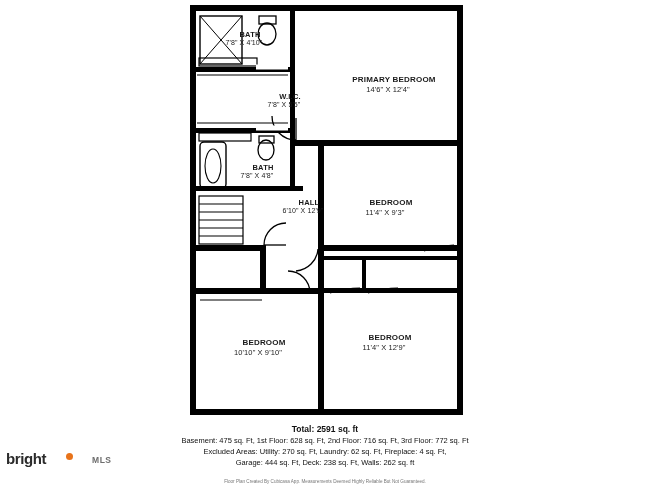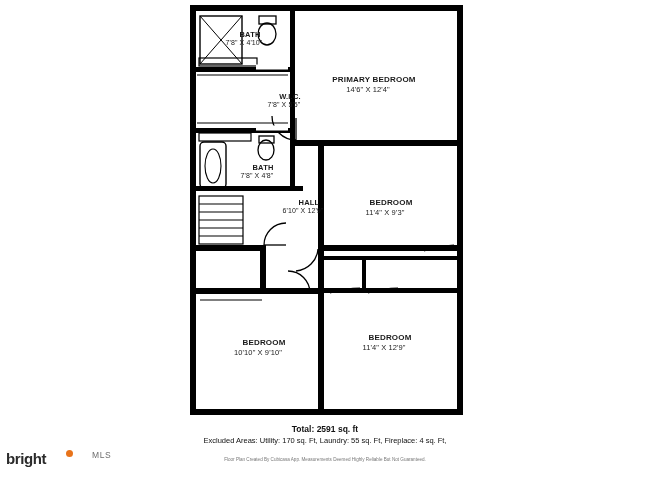--- a/index.html
+++ b/index.html
@@ -66,39 +66,40 @@
     font-size: 4.6px;
     color: #777;
   }
 
   
   .logo {
     position: absolute;
     left: 6px;
     top: 450px;
     display: flex;
+    align-items: center;
     gap: 19px;
   }
   .logo .word {
     font-size: 15px;
     font-weight: 700;
     color: #2b2b2b;
     letter-spacing: -0.4px;
   }
   .logo .dot {
     display: inline-block;
     width: 7px; height: 7px;
     border-radius: 50%;
     background: #e8731a;
     margin-left: 1px;
     margin-bottom: 5px;
   }
   .logo .mls {
     font-size: 8.5px;
-    font-weight: 400;
+    font-weight: 700;
     color: #6d6d6d;
     letter-spacing: 0.5px;
     margin-bottom: -2px;
   }
 </style>
 </head>
 <body>
 
 <svg id="floorplan" viewBox="0 0 650 488">
   <g>
@@ -203,21 +204,21 @@
 <div class="room-label small" style="left:257px; top:163px; transform:translate(-50%,0);">
   <span class="rname">BATH</span>
   <span class="rdim">7'8" X 4'8"</span>
 </div>
 
 <div class="room-label small" style="left:303px; top:198px; transform:translate(-50%,0);">
   <span class="rname">HALL</span>
   <span class="rdim">6'10" X 12'9"</span>
 </div>
 
-<div class="room-label big" style="left:368px; top:75px; transform:translate(-50%,0);">
+<div class="room-label big" style="left:388px; top:75px; transform:translate(-50%,0);">
   <span class="rname">PRIMARY BEDROOM</span>
   <span class="rdim">14'6" X 12'4"</span>
 </div>
 
 <div class="room-label big" style="left:385px; top:198px; transform:translate(-50%,0);">
   <span class="rname">BEDROOM</span>
   <span class="rdim">11'4" X 9'3"</span>
 </div>
 
 <div class="room-label big" style="left:384px; top:333px; transform:translate(-50%,0);">
@@ -225,21 +226,23 @@
   <span class="rdim">11'4" X 12'9"</span>
 </div>
 
 <div class="room-label big" style="left:258px; top:338px; transform:translate(-50%,0);">
   <span class="rname">BEDROOM</span>
   <span class="rdim">10'10" X 9'10"</span>
 </div>
 
 <div class="footer">
   <div class="total">Total: 2591 sq. ft</div>
-  <div class="line">Excluded Areas: Utility: 170 sq. Ft, Laundry: 55 sq. Ft, Fireplace: 4 sq. Ft,</div>
+  <div class="line">Basement: 475 sq. Ft, 1st Floor: 628 sq. Ft, 2nd Floor: 716 sq. Ft, 3rd Floor: 772 sq. Ft</div>
+  <div class="line">Excluded Areas: Utility: 270 sq. Ft, Laundry: 62 sq. Ft, Fireplace: 4 sq. Ft,</div>
+  <div class="line">Garage: 444 sq. Ft, Deck: 238 sq. Ft, Walls: 262 sq. ft</div>
   <div class="disclaimer">Floor Plan Created By Cubicasa App. Measurements Deemed Highly Reliable But Not Guaranteed.</div>
 </div>
 
 <div class="logo">
   <span class="word">bright</span>
   <span class="dot"></span>
   <span class="mls">MLS</span>
 </div>
 
 </body></html>

